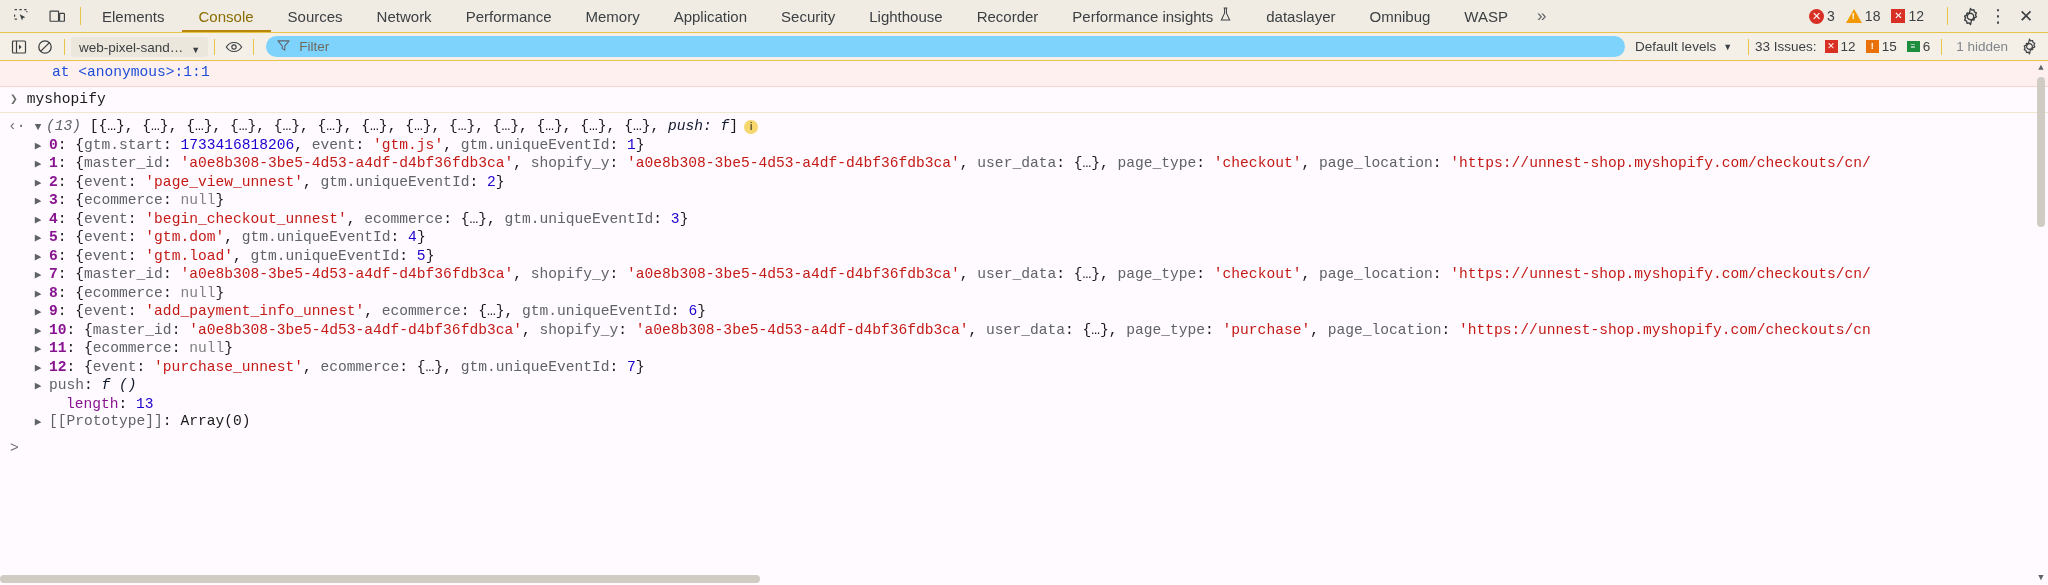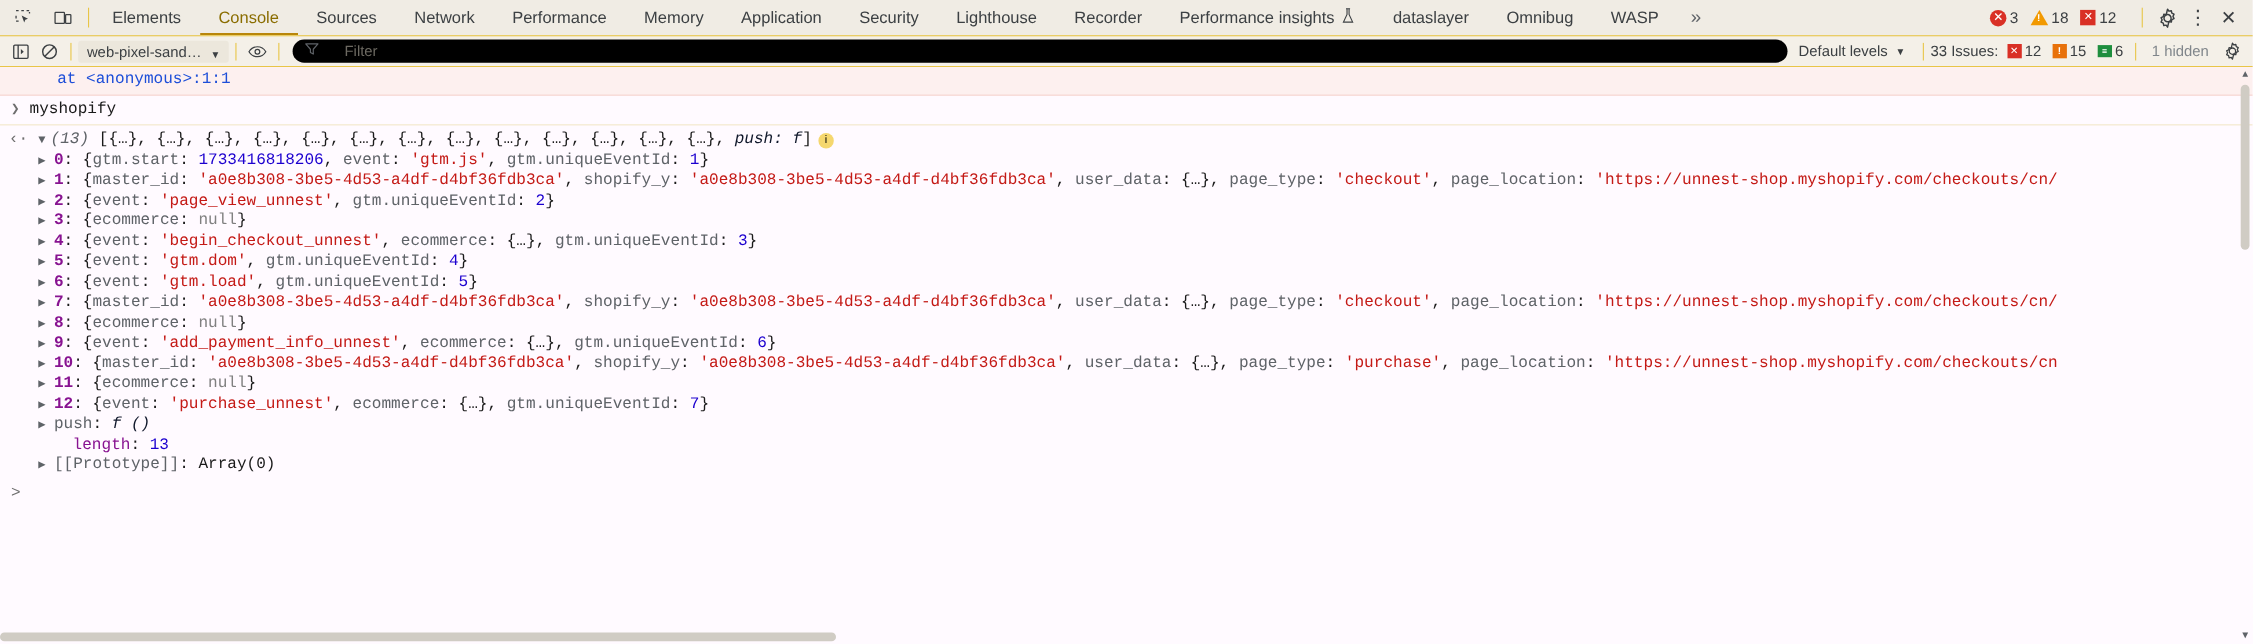--- a/index.html
+++ b/index.html
@@ -122,22 +122,22 @@
     background:#ece7dc;
     border-radius: 3px;
     padding: 2px 8px;
     height: 20px;
     font-size: 13.5px;
     color: #3c4043;
   }
   .caret { font-size: 9px; color:#3c4043; }
   .filterbox {
     flex: 1 1 auto;
-    display:flex; align-items:center; gap:23px;
-    background:#000000;
+    display:flex; align-items:center; gap:9px;
+    background:#7dd3fc;
     border-radius: 11px;
     height: 21px;
     padding: 0 11px;
     margin-left: 6px;
     min-width: 0;
   }
   .filterbox .ph { font-size: 13.5px; color:#6d6a62; }
   .levels {
     display:flex; align-items:center; gap:7px;
     font-size: 13.5px; color:#3c4043;

